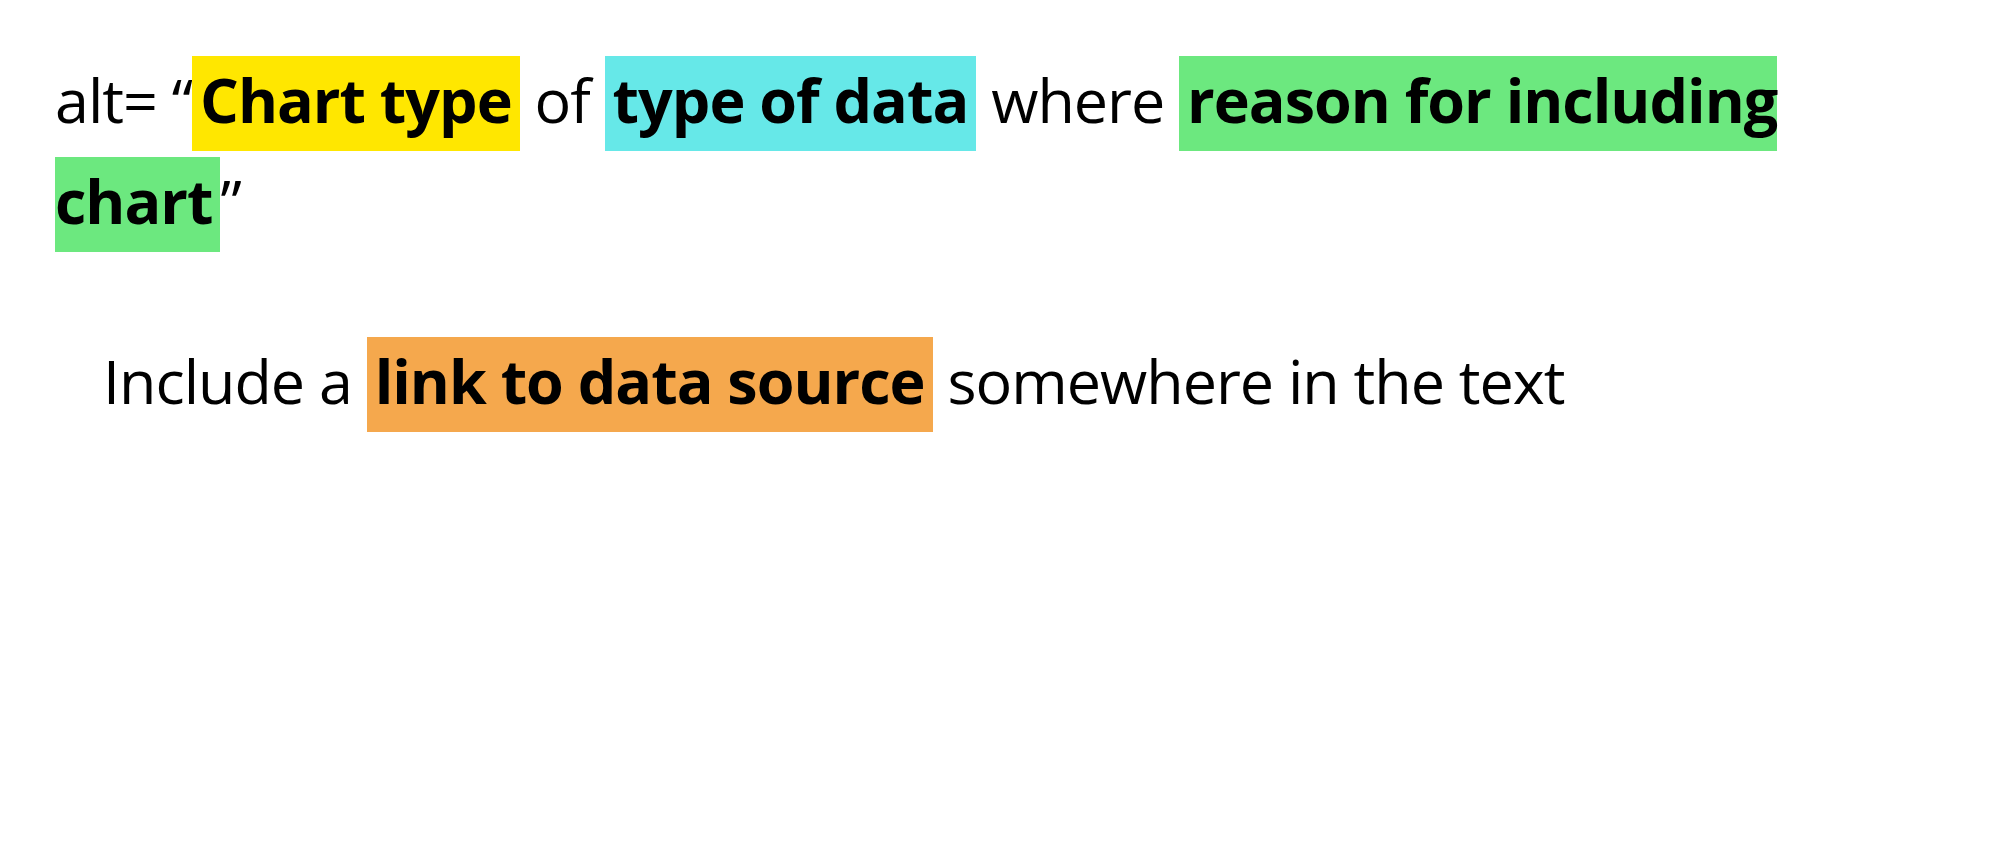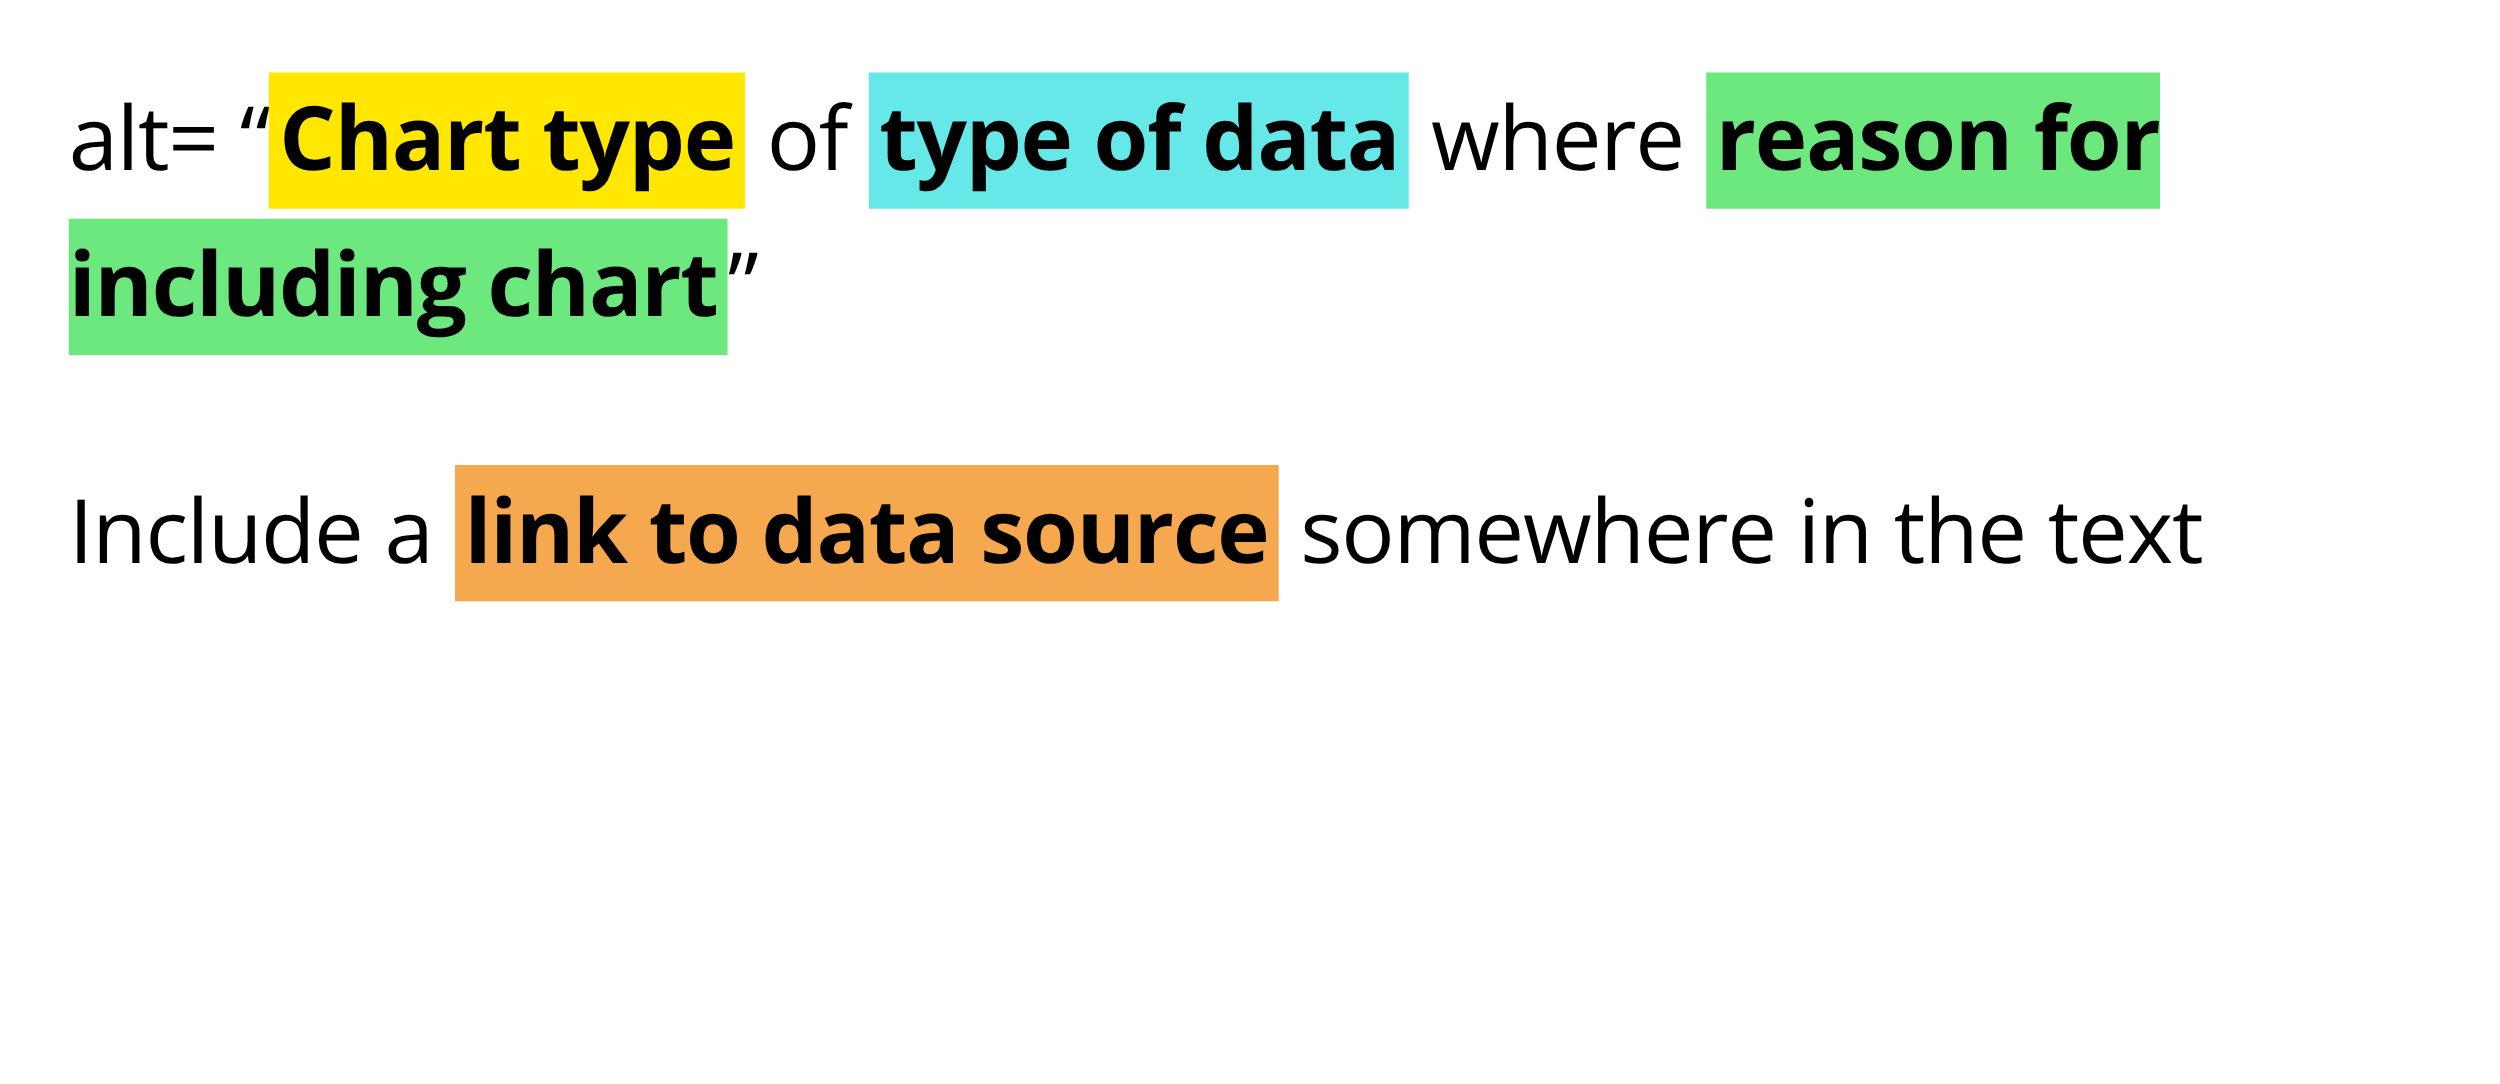--- a/index.html
+++ b/index.html
@@ -8,31 +8,32 @@
       box-sizing: border-box;
     }
     body {
       background: #ffffff;
       font-family: 'Segoe UI', 'Open Sans', -apple-system, BlinkMacSystemFont, sans-serif;
       padding: 50px 55px;
       width: 2000px;
       height: 867px;
     }
     .paragraph {
-      font-size: 71px;
+      font-size: 61px;
       line-height: 1.65;
       color: #000000;
       font-weight: 400;
     }
     .paragraph-1 {
       margin-bottom: 80px;
       letter-spacing: -1px;
     }
     .paragraph-2 {
       letter-spacing: -1px;
+      margin-left: 48px;
     }
     .hl {
       font-weight: 700;
       padding: 2px 8px 10px 8px;
       display: inline;
     }
     .hl-yellow {
       background-color: #ffe700;
     }
     .hl-cyan {

